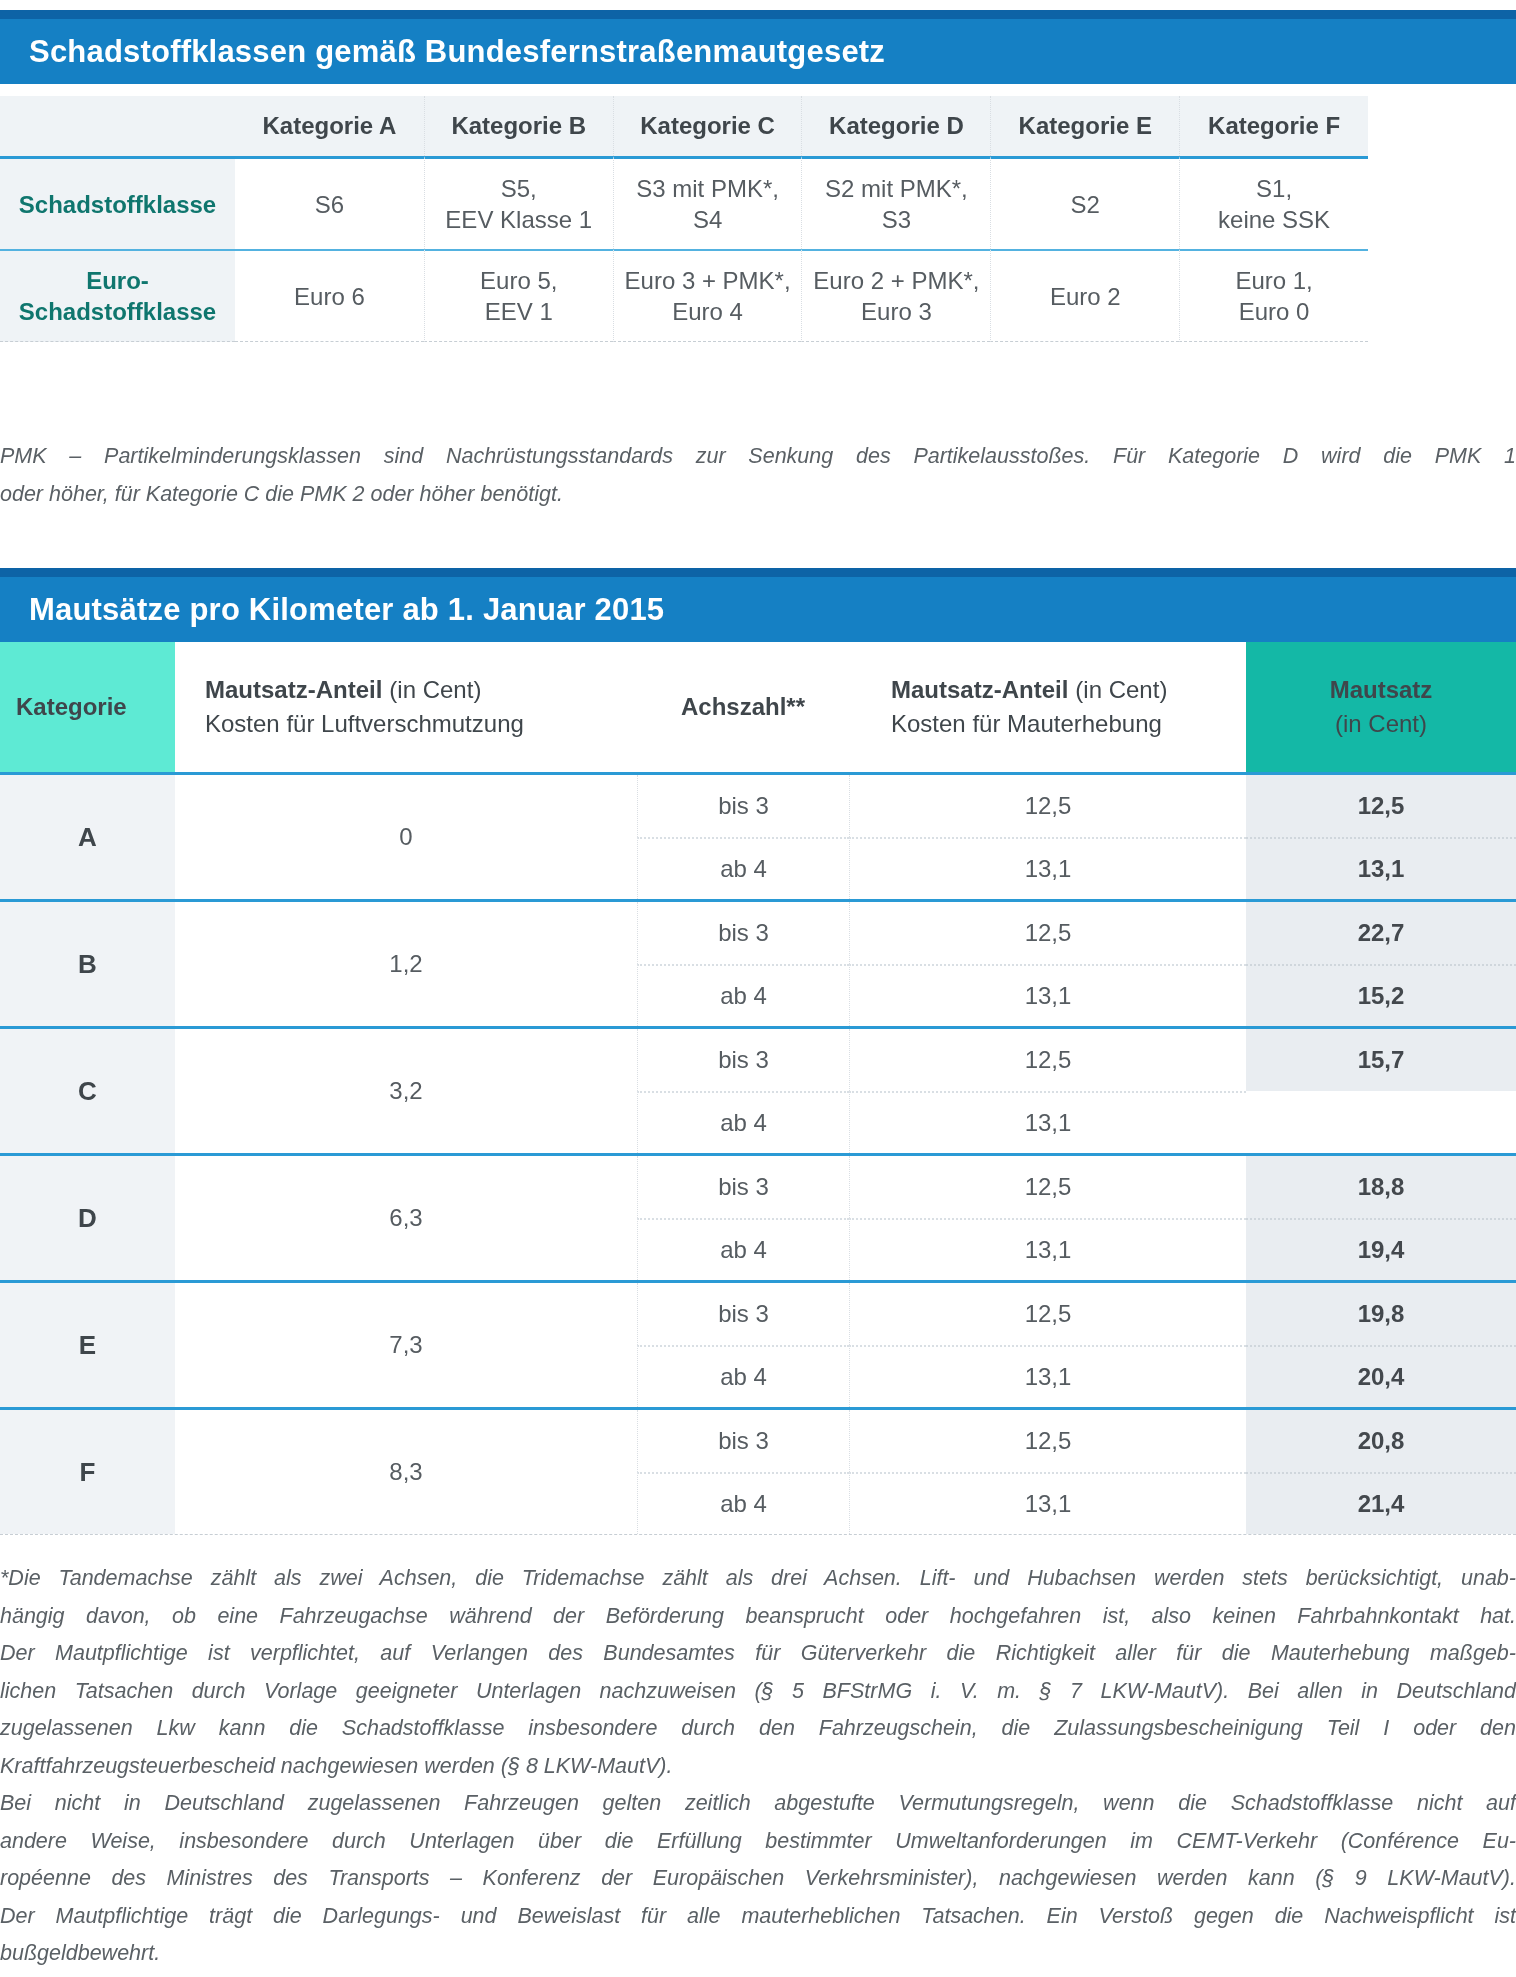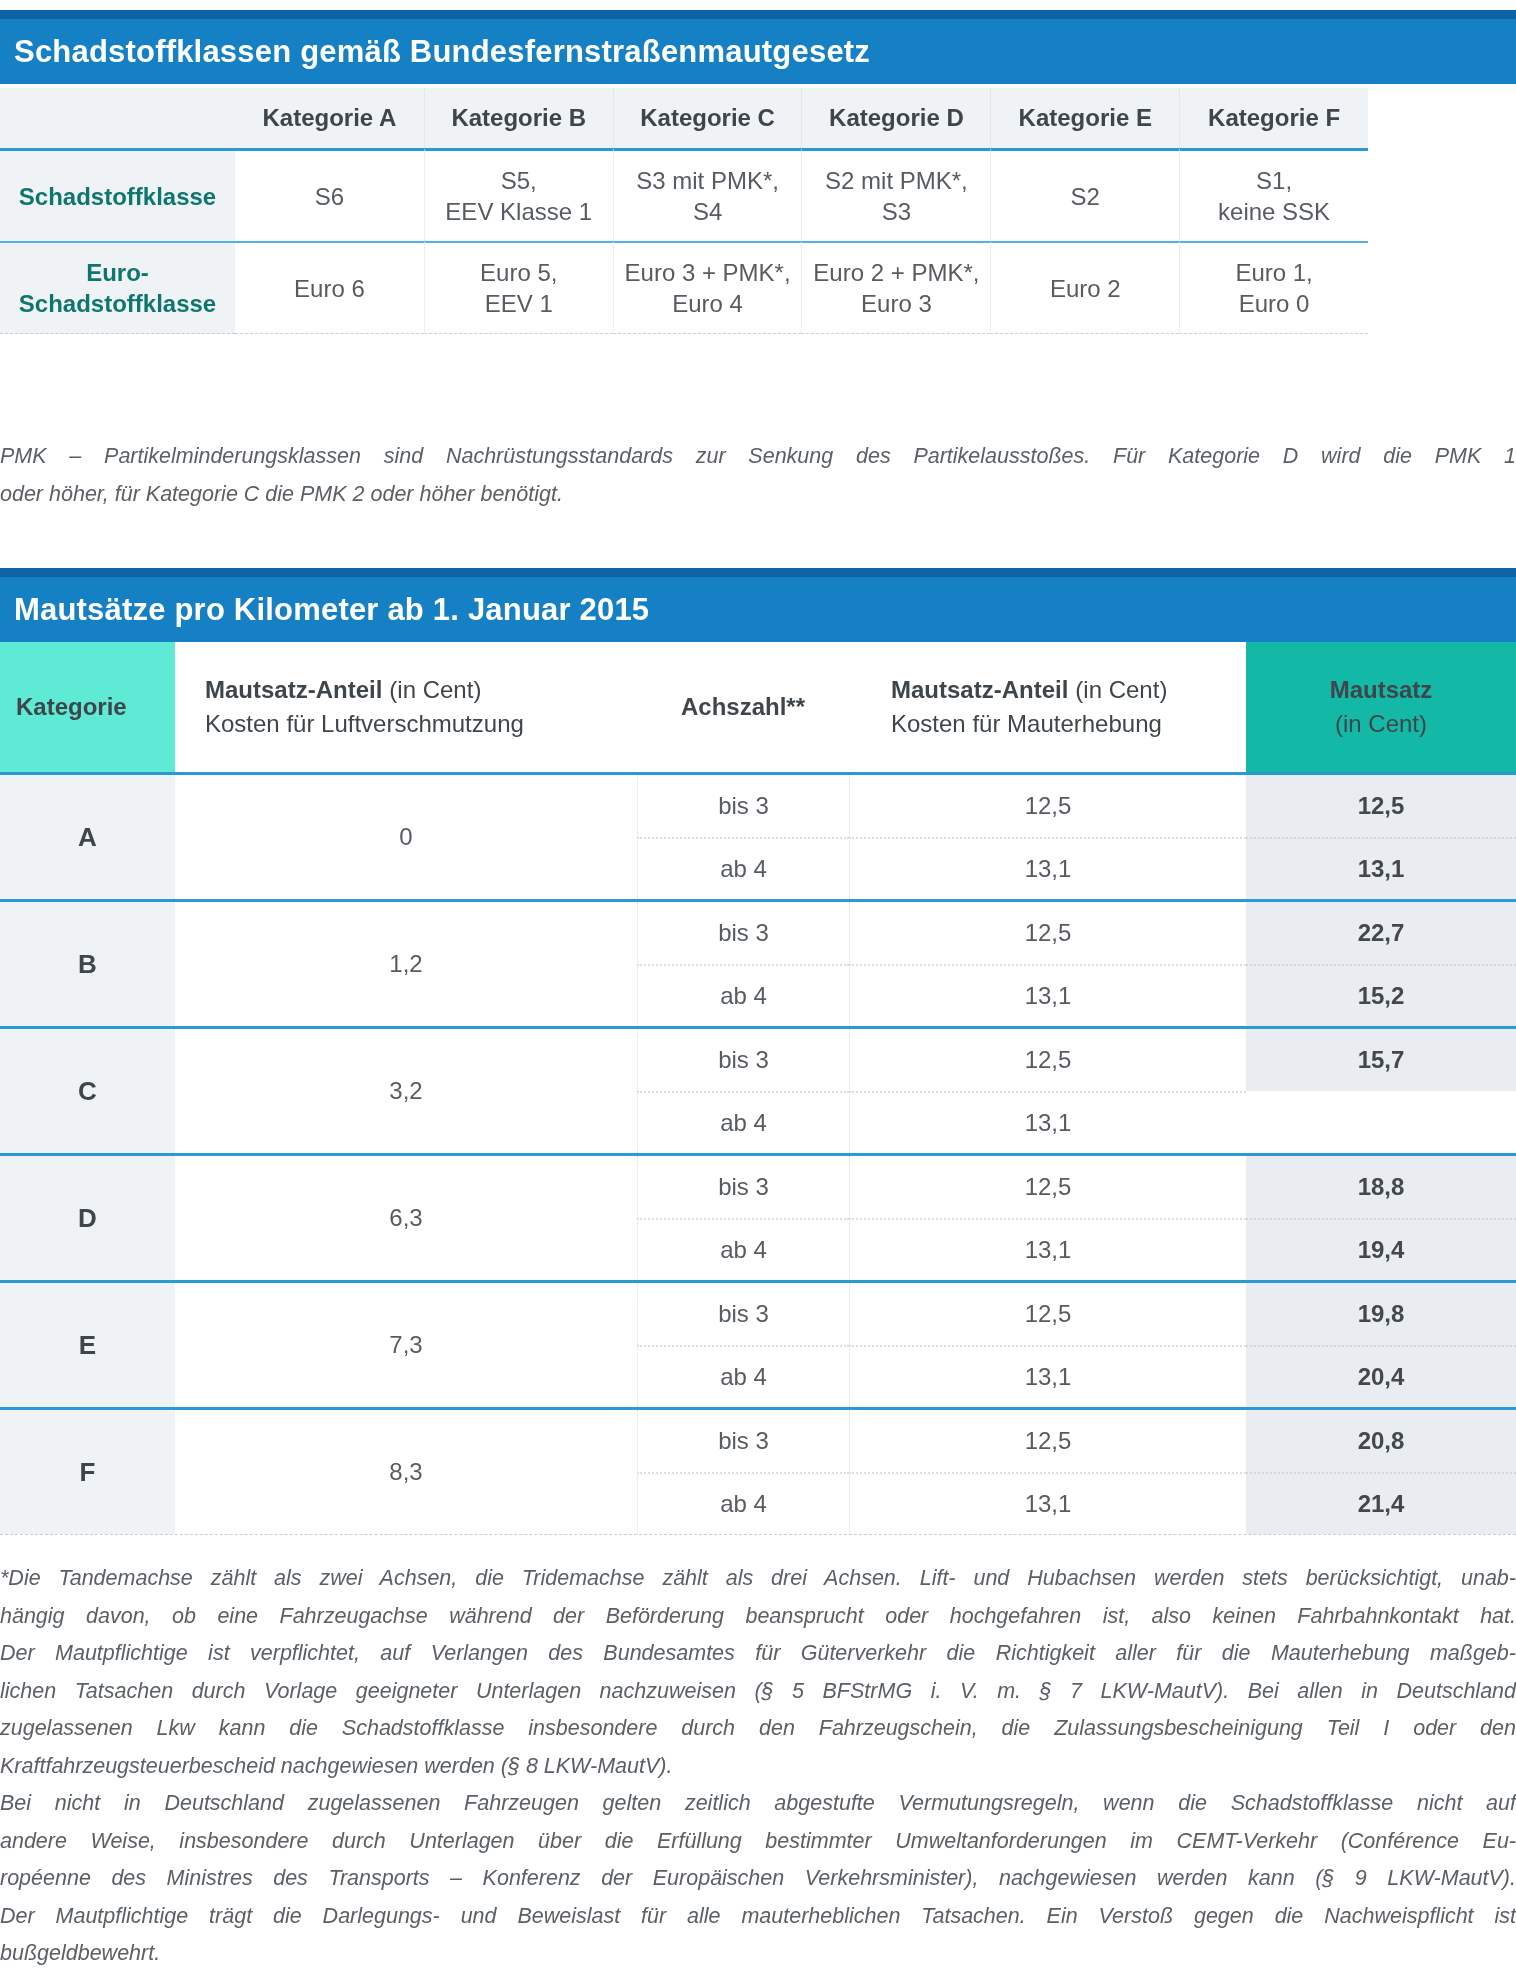--- a/index.html
+++ b/index.html
@@ -2,24 +2,24 @@
 <html><head>
 <meta charset="utf-8">
 <style>
   html,body{margin:0;padding:0;background:#ffffff;}
   body{font-family:"Liberation Sans",sans-serif;color:#4b5156;}
   .page{position:relative;width:1516px;height:1977px;background:#ffffff;overflow:hidden;}
 
   
   .banner{position:absolute;left:0;width:1516px;height:74px;background:#1580c4;
           border-top:9px solid #0d63a6;box-sizing:border-box;display:flex;align-items:center;}
-  .banner .btitle{color:#ffffff;font-weight:bold;font-size:31px;letter-spacing:.2px;padding-left:14px;}
-
-  
-  .t1{position:absolute;left:0;top:88px;width:1368px;}
+  .banner .btitle{color:#ffffff;font-weight:bold;font-size:31px;letter-spacing:.2px;padding-left:29px;}
+
+  
+  .t1{position:absolute;left:0;top:96px;width:1368px;}
   .t1grid{display:grid;grid-template-columns:235px repeat(6,1fr);}
   .t1 .hrow{height:60px;background:#eff3f6;display:flex;align-items:center;justify-content:center;
             font-weight:bold;font-size:24px;color:#3f464b;}
   .t1 .body{height:90px;display:flex;align-items:center;justify-content:center;text-align:center;
             font-size:24px;color:#565c61;white-space:pre-line;line-height:31px;background:#ffffff;}
   .t1 .lbl{background:#eff3f6;font-weight:bold;color:#0f766e;}
   .t1 .vline{border-left:1px dotted #d9dee3;}
   .t1 .sep-top{border-top:3px solid #2a9ad5;}
   .t1 .sep-mid{border-top:2px solid #53b2e0;}
   .t1 .sep-bot{border-bottom:1px dashed #c7ced4;}

